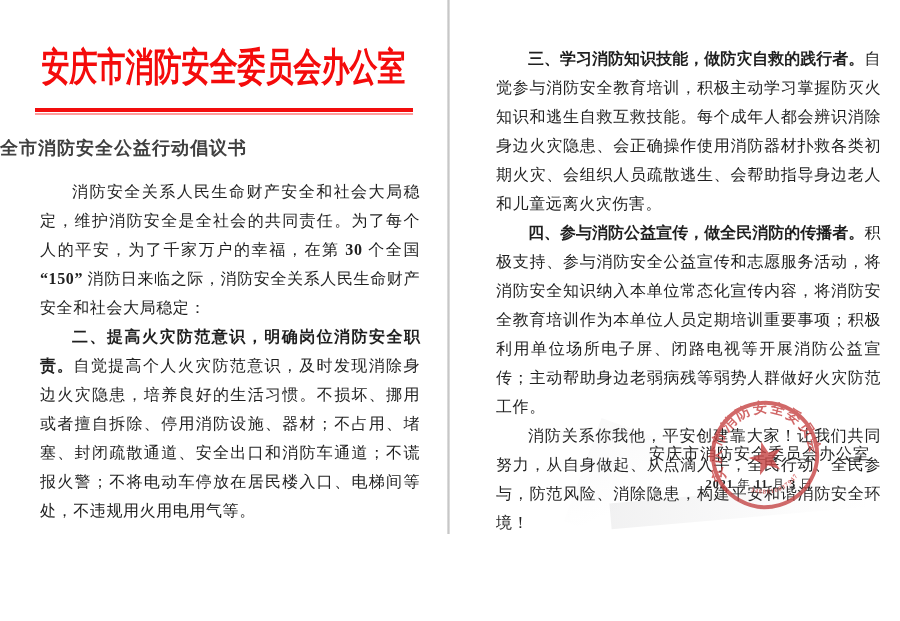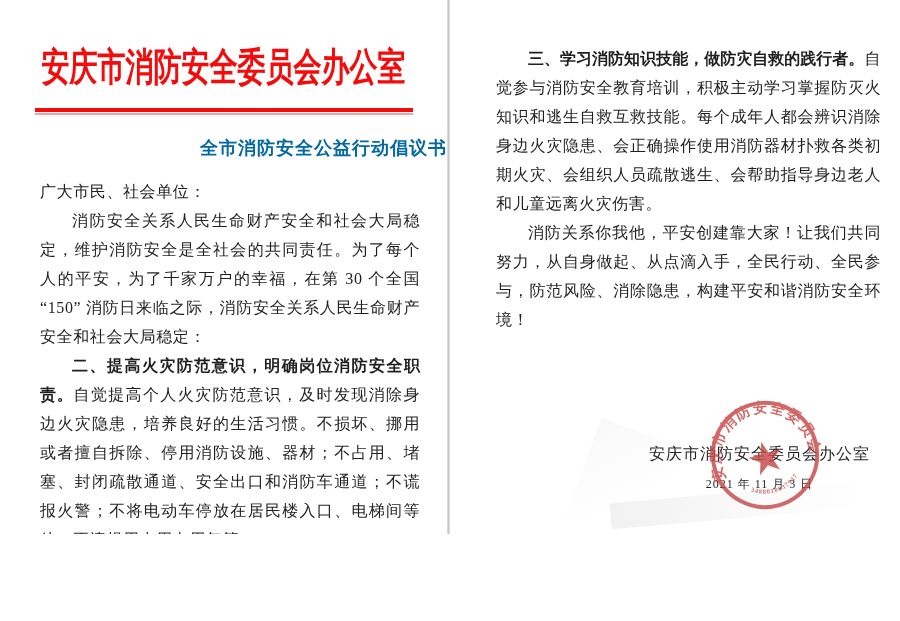--- a/index.html
+++ b/index.html
@@ -18,29 +18,29 @@
   .letterhead .txt{
     display:inline-block;font-size:28px;font-weight:700;color:#f40b0b;
     letter-spacing:0px;transform:scaleY(1.38);transform-origin:center bottom;
     font-family:"Liberation Serif","DejaVu Serif",serif;white-space:nowrap;
   }
   .red-rule{margin:14px auto 0 auto;width:378px;}
   .red-rule .thick{height:4px;background:#f20d0d;}
   .red-rule .thin{height:2px;background:#ff9d9d;margin-top:1px;}
   .bottom-rule{position:absolute;left:38px;top:574px;width:400px;}
 
-  .doc-title{margin-top:21px;text-align:right;font-size:18px;font-weight:700;
-    color:#0369a1;font-family:"Liberation Sans","DejaVu Sans",sans-serif;letter-spacing:1px;}
+  .doc-title{margin-top:21px;text-align:left;font-size:18px;font-weight:700;
+    color:#404040;font-family:"Liberation Sans","DejaVu Sans",sans-serif;letter-spacing:1px;}
 
   .body-left{margin:17px 27px 0 40px;}
   .body-right{margin:44px 27px 0 36px;}
   p.doc{margin:0;font-size:16px;line-height:29px;text-align:justify;letter-spacing:.6px;}
   p.indent{text-indent:2em;}
   .lead{font-weight:700;font-family:"Liberation Sans","DejaVu Sans",sans-serif;letter-spacing:0;}
-  .bnum{font-weight:400;}
+  .bnum{font-weight:700;}
 
   
   .sig{position:absolute;top:443px;right:38px;text-align:center;}
   .sig .org{font-size:16px;letter-spacing:1px;line-height:22px;}
   .sig .date{font-size:12px;letter-spacing:1px;line-height:22px;margin-top:8px;}
 
   
   .seal{position:absolute;left:246px;top:396px;width:118px;height:118px;opacity:.82;}
 
   
@@ -61,36 +61,36 @@
       <span class="txt">安庆市消防安全委员会办公室</span>
     </div>
     <div class="red-rule">
       <div class="thick"></div>
       <div class="thin"></div>
     </div>
 
     <div class="doc-title">全市消防安全公益行动倡议书</div>
 
     <div class="body-left">
-      <p class="doc">广大市民、社会单位：</p>
       <p class="doc indent"><span>消防安全关系人民生命财产安全和社会大局稳定，维护消防安全是全社会的共同责任。为了每个人的平安，为了千家万户的幸福，在第 </span><span class="bnum">30</span><span> 个全国 </span><span class="bnum">“150”</span><span> 消防日来临之际，消防安全关系人民生命财产安全和社会大局稳定：</span></p>
       <p class="doc indent"><span class="lead">二、提高火灾防范意识，明确岗位消防安全职责。</span><span>自觉提高个人火灾防范意识，及时发现消除身边火灾隐患，培养良好的生活习惯。不损坏、挪用或者擅自拆除、停用消防设施、器材；不占用、堵塞、封闭疏散通道、安全出口和消防车通道；不谎报火警；不将电动车停放在居民楼入口、电梯间等处，不违规用火用电用气等。</span></p>
     </div>
 
     <div class="red-rule bottom-rule">
       <div class="thick"></div>
       <div class="thin"></div>
     </div>
   </div>
 
   <div class="divider"></div>
 
   <div class="page page-right">
     <div class="body-right">
       <p class="doc indent"><span class="lead">三、学习消防知识技能，做防灾自救的践行者。</span><span>自觉参与消防安全教育培训，积极主动学习掌握防灭火知识和逃生自救互救技能。每个成年人都会辨识消除身边火灾隐患、会正确操作使用消防器材扑救各类初期火灾、会组织人员疏散逃生、会帮助指导身边老人和儿童远离火灾伤害。</span></p>
+      <p class="doc indent"><span class="lead">四、参与消防公益宣传，做全民消防的传播者。</span><span>积极支持、参与消防安全公益宣传和志愿服务活动，将消防安全知识纳入本单位常态化宣传内容，将消防安全教育培训作为本单位人员定期培训重要事项；积极利用单位场所电子屏、闭路电视等开展消防公益宣传；主动帮助身边老弱病残等弱势人群做好火灾防范工作。</span></p>
       <p class="doc indent">消防关系你我他，平安创建靠大家！让我们共同努力，从自身做起、从点滴入手，全民行动、全民参与，防范风险、消除隐患，构建平安和谐消防安全环境！</p>
     </div>
 
     <div class="sig">
       <div class="org">安庆市消防安全委员会办公室</div>
       <div class="date"><span class="bnum">2021</span><span> 年 </span><span class="bnum">11</span><span> 月 </span><span class="bnum">3</span><span> 日</span></div>
     </div>
 
     <svg class="seal" viewBox="0 0 120 120">
       <g transform="rotate(-16 60 60)">

